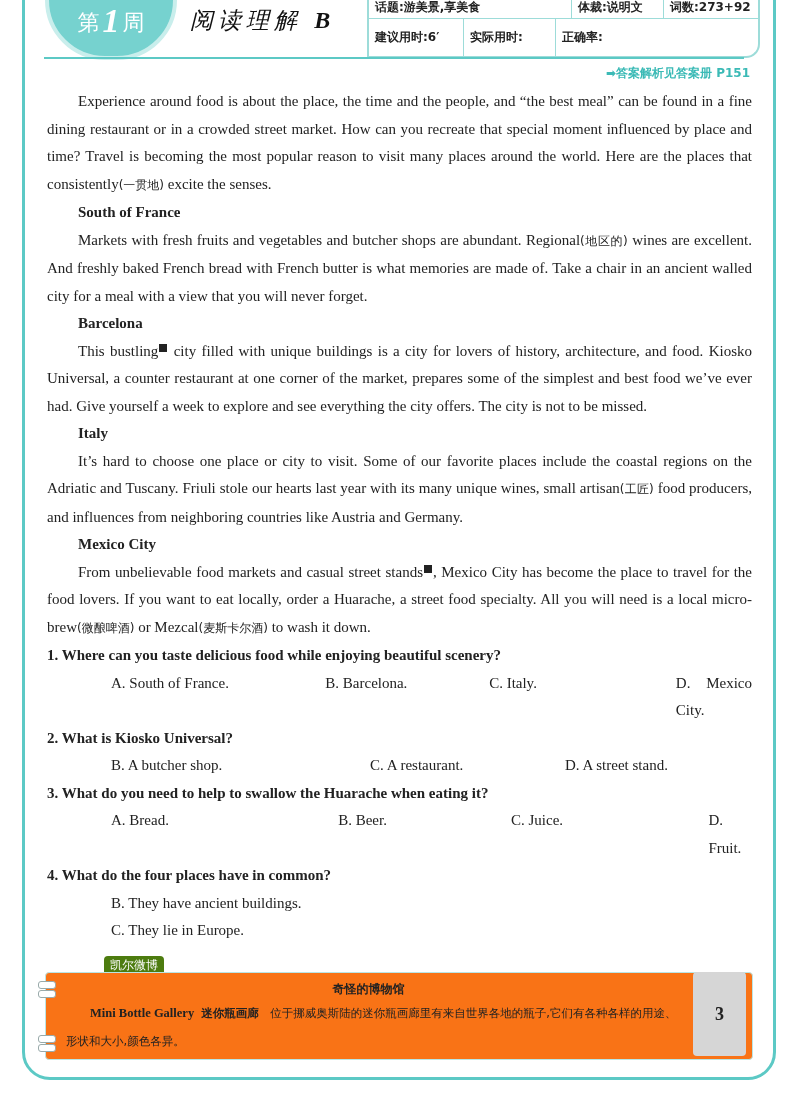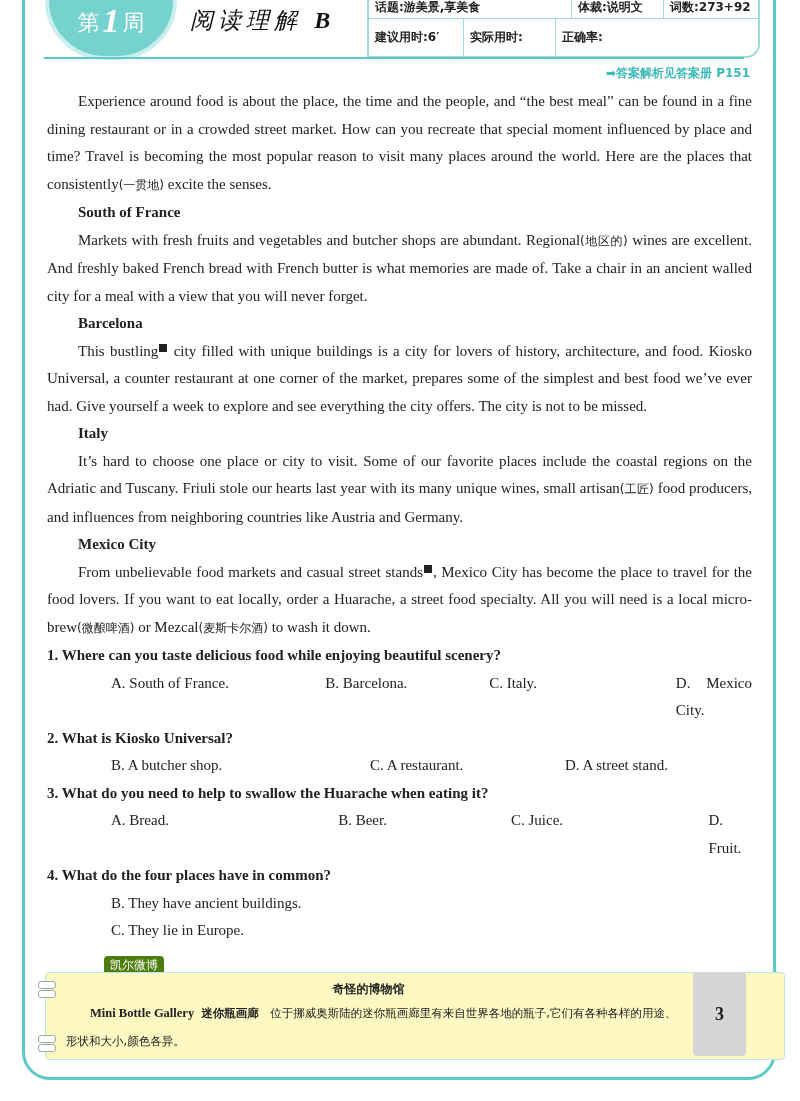--- a/index.html
+++ b/index.html
@@ -36,22 +36,22 @@
           text-align:center; vertical-align:super; margin:0 1px; }
   .cn { font-family:"DejaVu Sans", sans-serif; font-size:12px; }
   .q { font-weight:bold; }
   .opts { display:flex; padding-left:17px; }
   .opt { box-sizing:border-box;margin-left:47px; }
   .o4 .opt:nth-child(1){width:212px;} .o4 .opt:nth-child(2){width:148px;} .o4 .opt:nth-child(3){width:177px;}
   .o2 .opt:nth-child(1){width:360px;}
   
   .weibo-tab { position:absolute; left:72px; top:956px; background:#4d7c0f; color:#fff; font-family:"DejaVu Sans", sans-serif;
                font-size:12px; padding:1px 6px; border-radius:4px 4px 0 0;margin-left:32px; }
-  .weibo-box { position:absolute; left:45px; top:972px; width:706px; height:86px; background:#fef9c3;
-               border:1px solid #b9e6e5; border-radius:4px;padding-left:32px; }
+  .weibo-box { position:absolute; left:45px; top:972px; width:706px; height:86px; background:#f97316;
+               border:1px solid #b9e6e5; border-radius:4px; }
   .weibo-title { position:absolute; left:0; width:645px; top:8px; text-align:center; font-family:"DejaVu Sans", sans-serif;
                  font-size:12px; font-weight:bold; }
   .weibo-text { position:absolute; left:20px; top:26px; width:620px; font-size:12.5px; line-height:28px; }
   .weibo-text b { font-family:"Liberation Serif", serif; margin-left:24px; }
   .weibo-text .cn { font-size:11.5px; }
   .page-num { position:absolute; left:693px; top:972px; width:53px; height:84px; background:#d6d6d6; border-radius:4px;
               display:flex; align-items:center; justify-content:center; font-weight:bold; font-size:18px; }
   .ring { position:absolute; left:38px; width:16px; height:6px; border:1px solid #9aa; border-radius:3px; background:#fff; }
 </style>
 </head>

